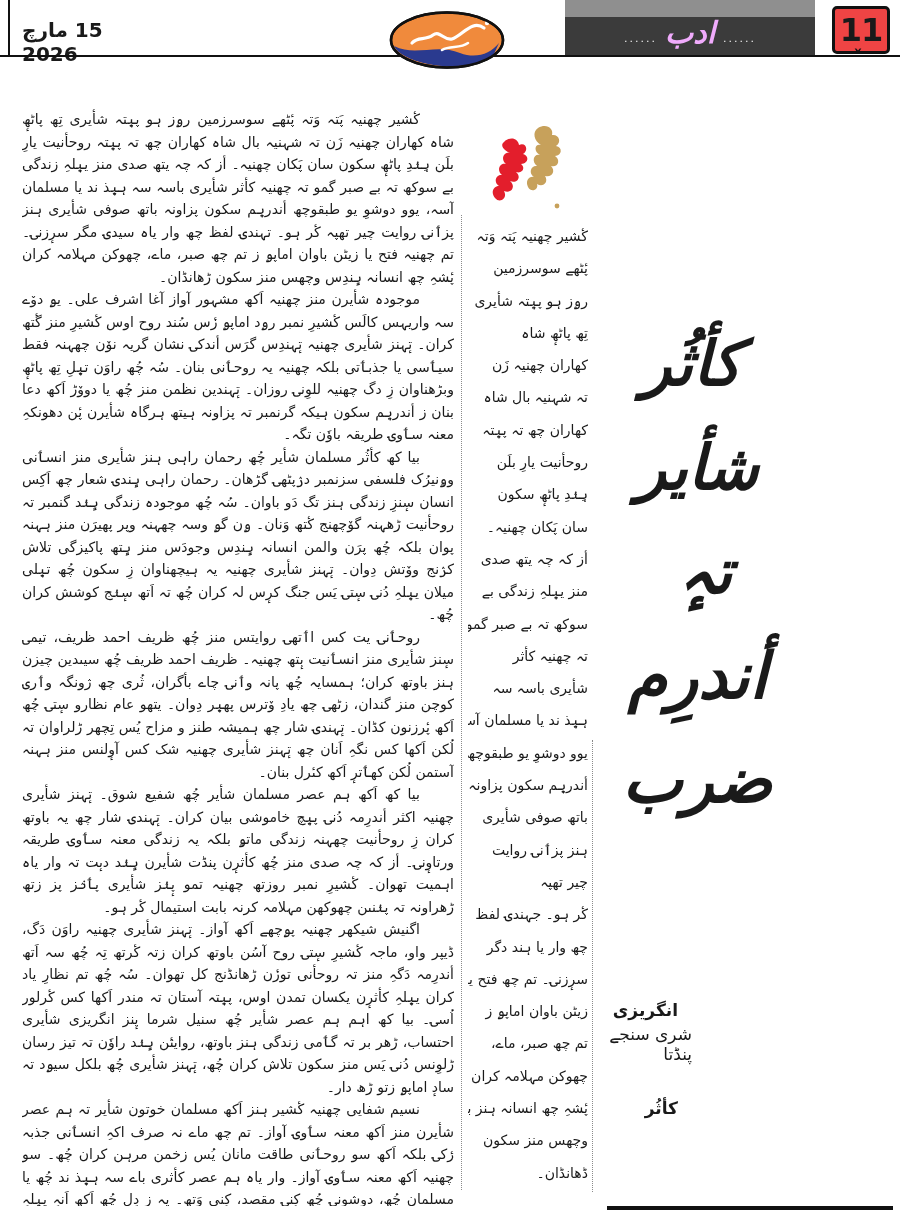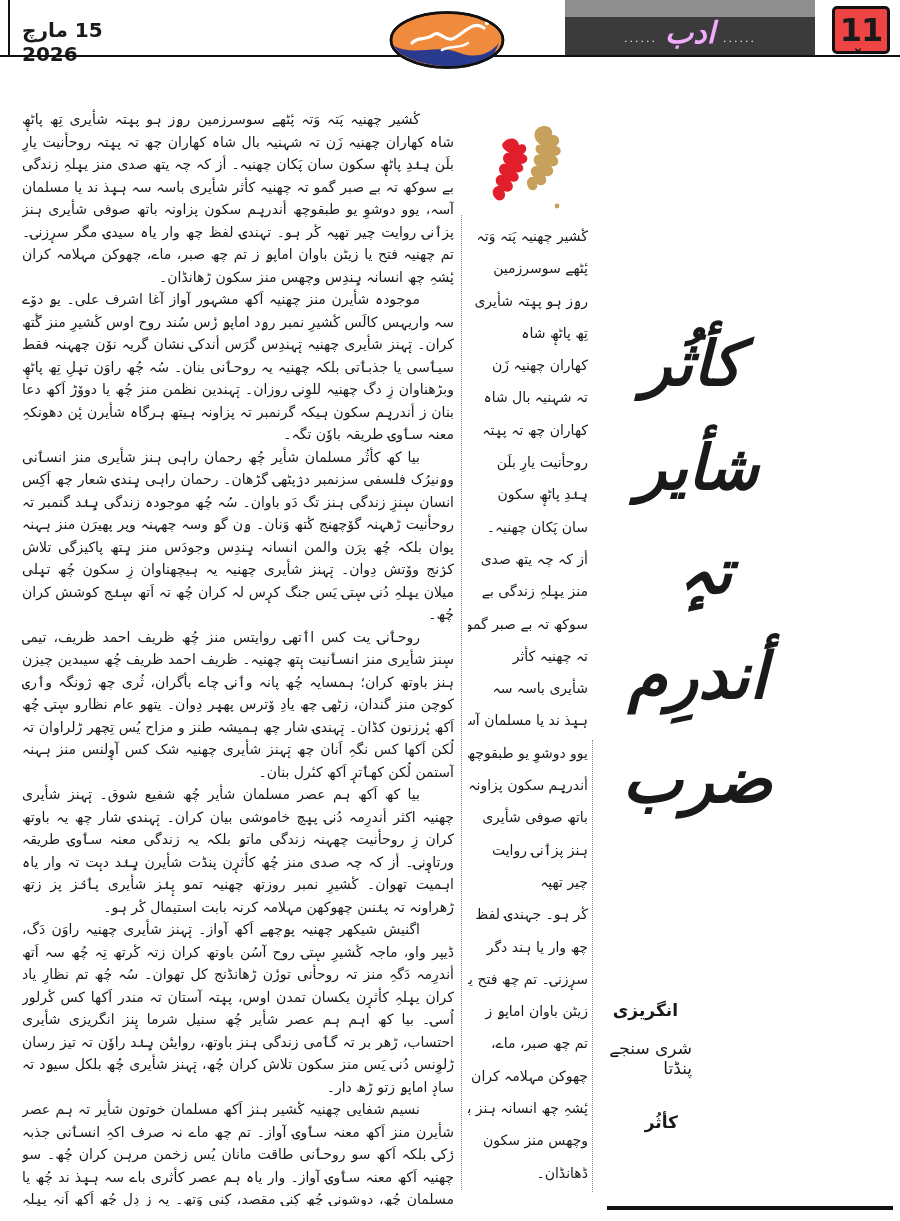--- a/index.html
+++ b/index.html
@@ -40,21 +40,21 @@
   .bt-word{font-size:62px;font-weight:bold;font-style:italic;line-height:104px;white-space:nowrap;}
   .bt-word:nth-child(1){transform:translateX(-6px);}
   .bt-word:nth-child(3){transform:translateX(8px);}
   .bt-word:nth-child(4){font-size:64px;}
   .bt-word:nth-child(5){font-size:64px;}
   .bt-word:nth-child(6){transform:translateX(4px);}
   
   .credits{position:absolute;left:580px;top:1000px;width:112px;direction:rtl;text-align:right;
         font-size:17px;}
   .credit-label{padding-right:14px;font-weight:bold;}
-  .credit-name{margin-top:18px;}
+  .credit-name{margin-top:4px;}
   .credit-gap{height:34px;}
   
   .bottom-rule{position:absolute;left:607px;top:1206px;width:286px;height:4px;background:#111;}
 </style>
 </head>
 <body>
 
 <div id="page">
 
   <div class="hdr-left-tick"></div>

